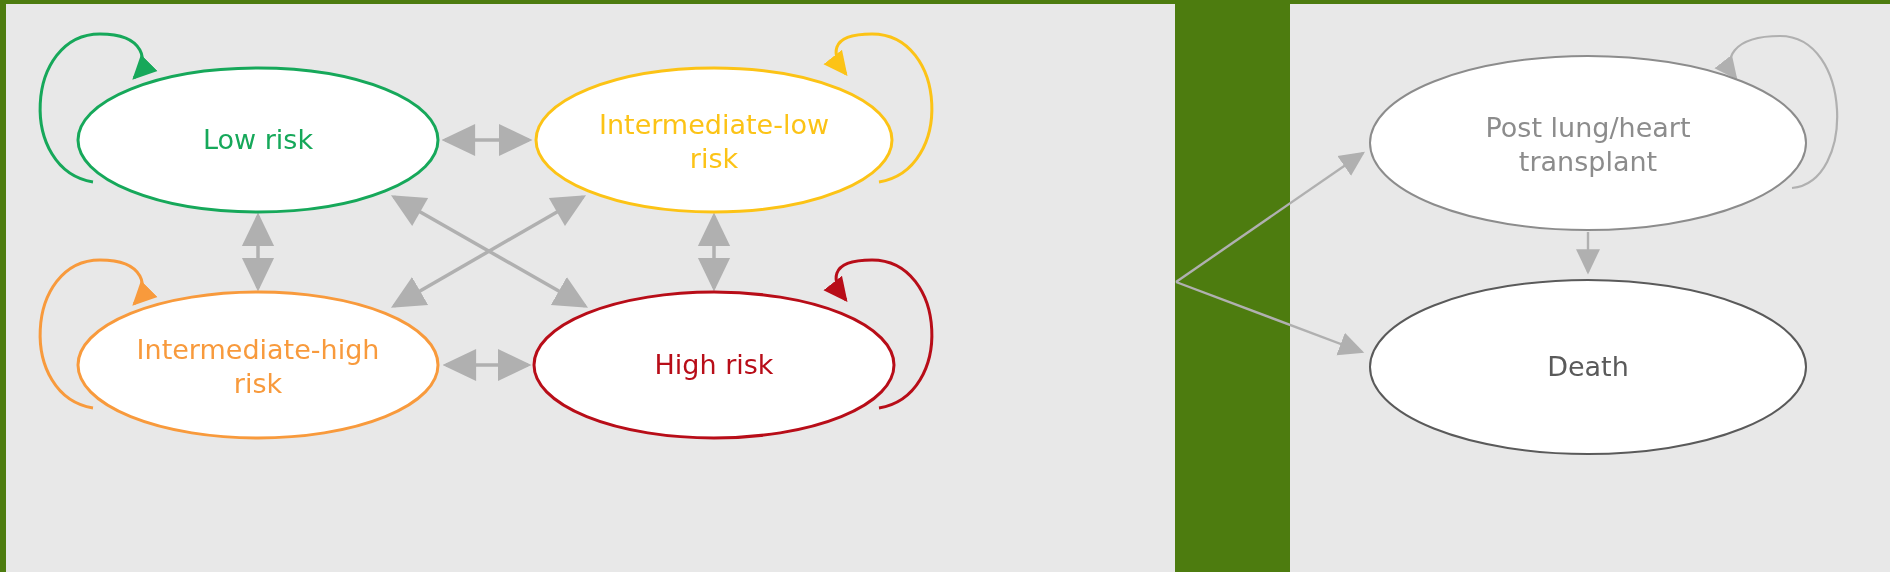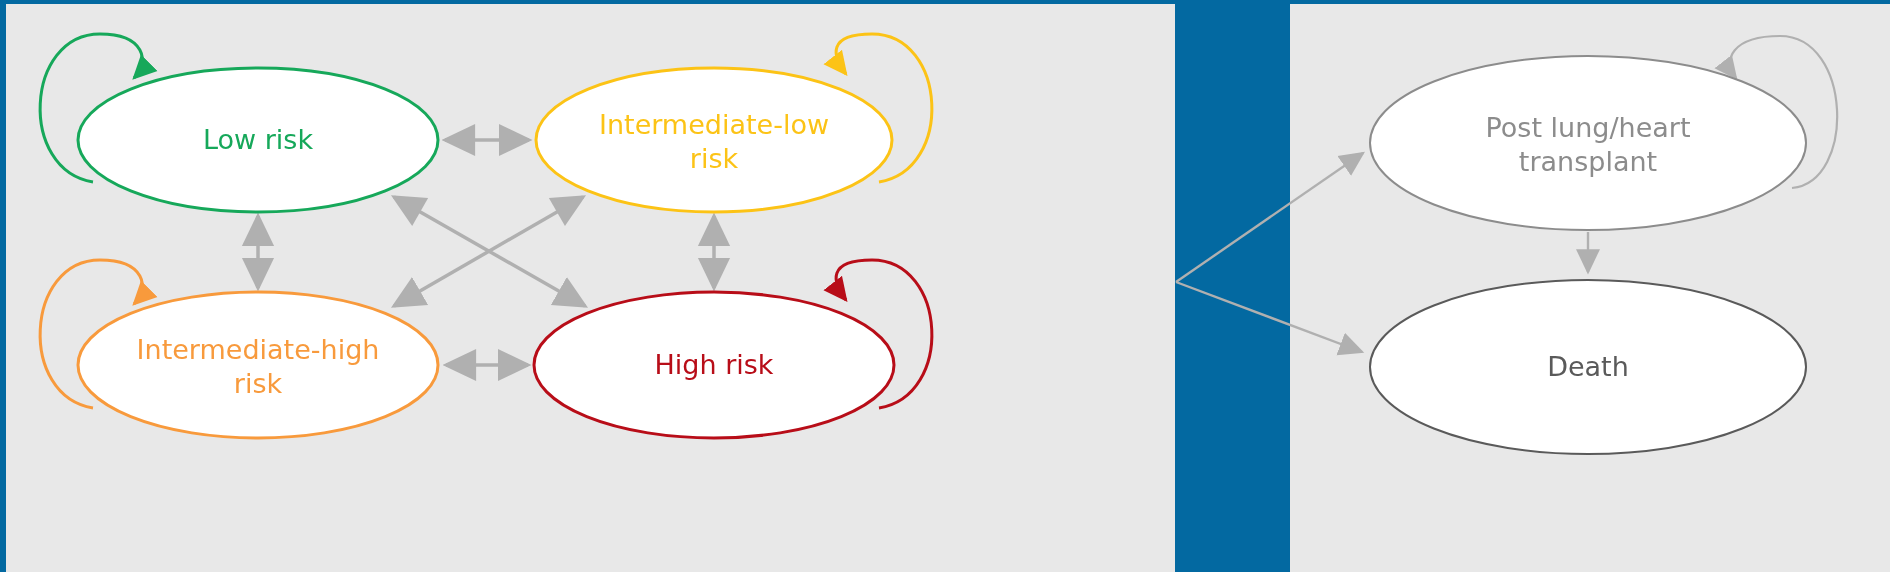--- a/index.html
+++ b/index.html
@@ -7,21 +7,21 @@
     padding: 0;
     background: #ffffff;
   }
   body {
     font-family: "DejaVu Sans", sans-serif;
   }
   #canvas {
     position: relative;
     width: 1890px;
     height: 572px;
-    background: #0369a1;
+    background: #4d7c0f;
     overflow: hidden;
   }
   #diagram-svg {
     position: absolute;
     top: 0;
     left: 0;
     width: 1890px;
     height: 572px;
     display: block;
   }

